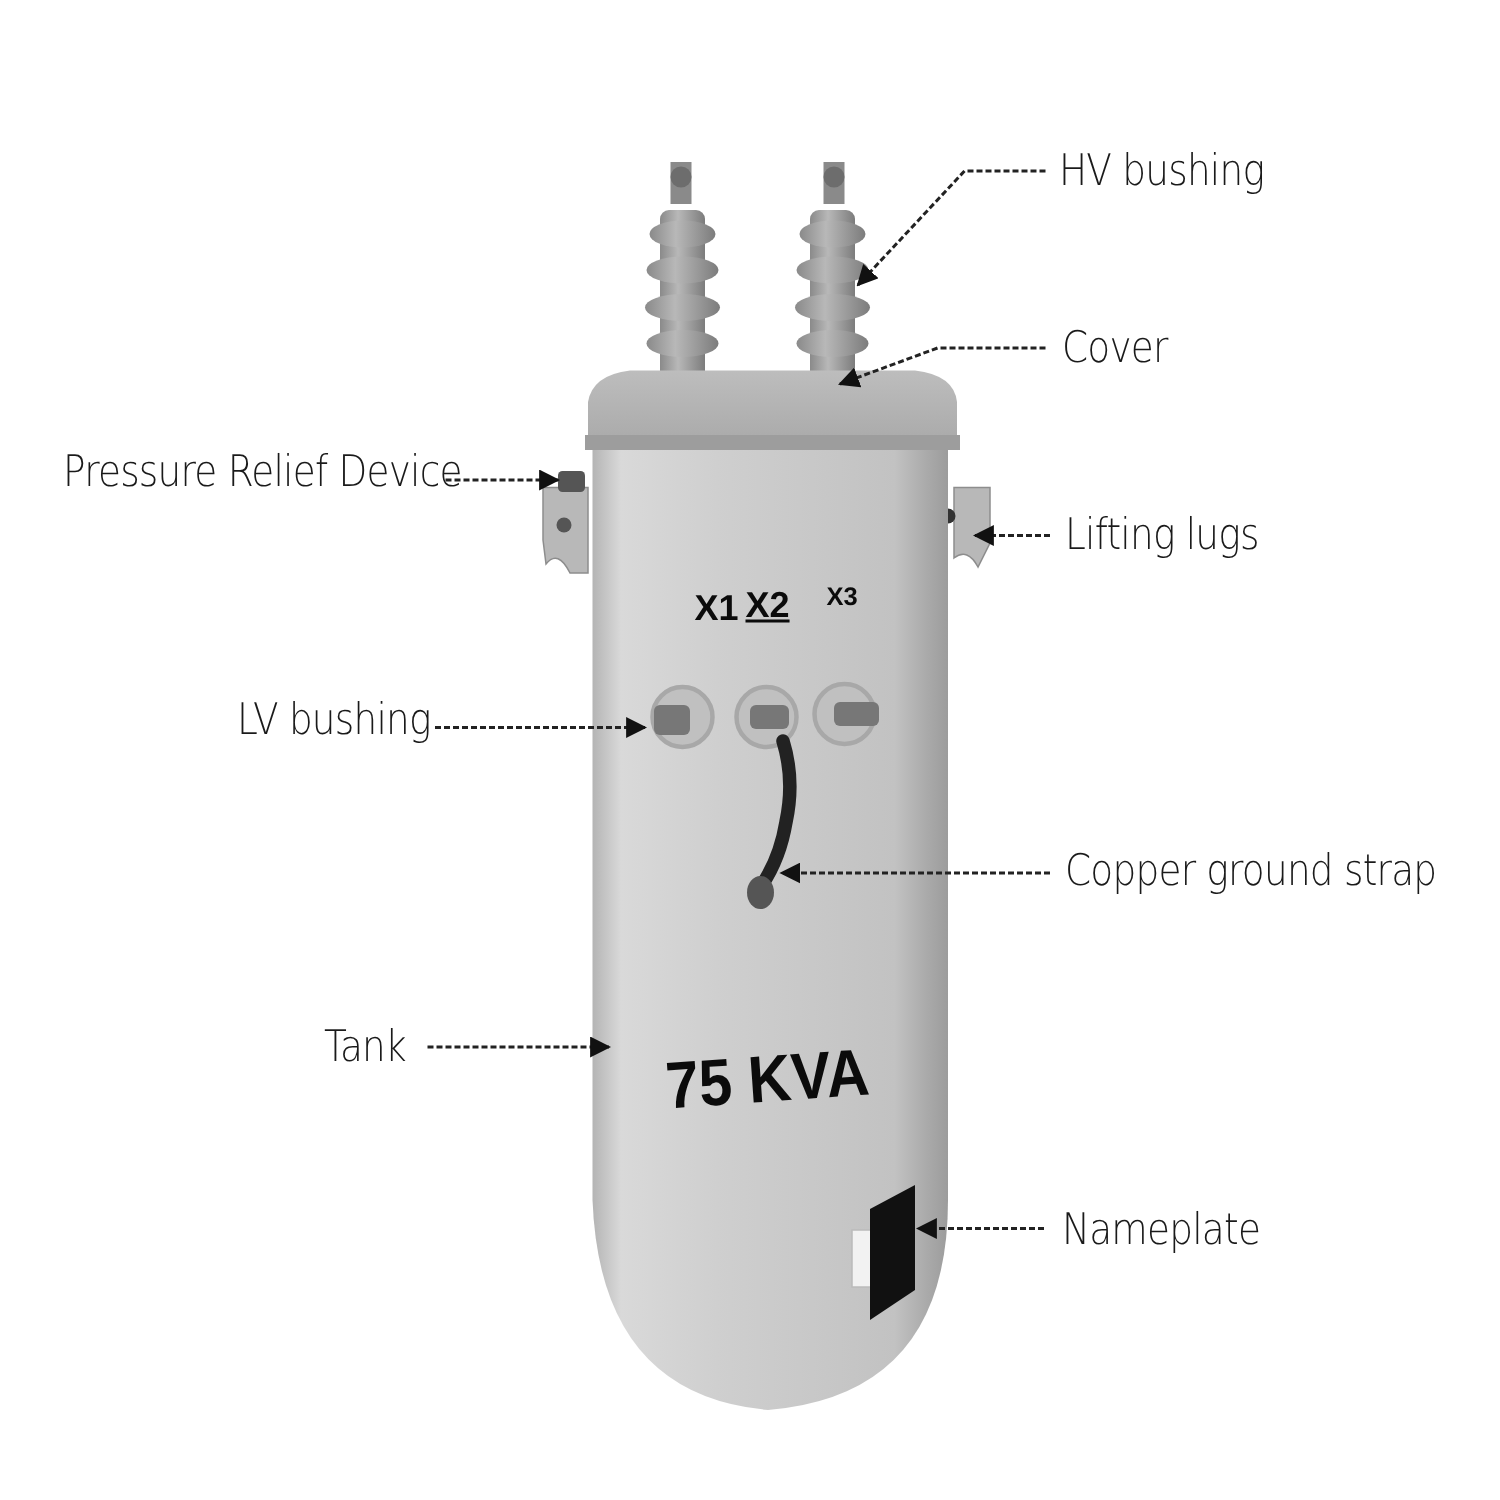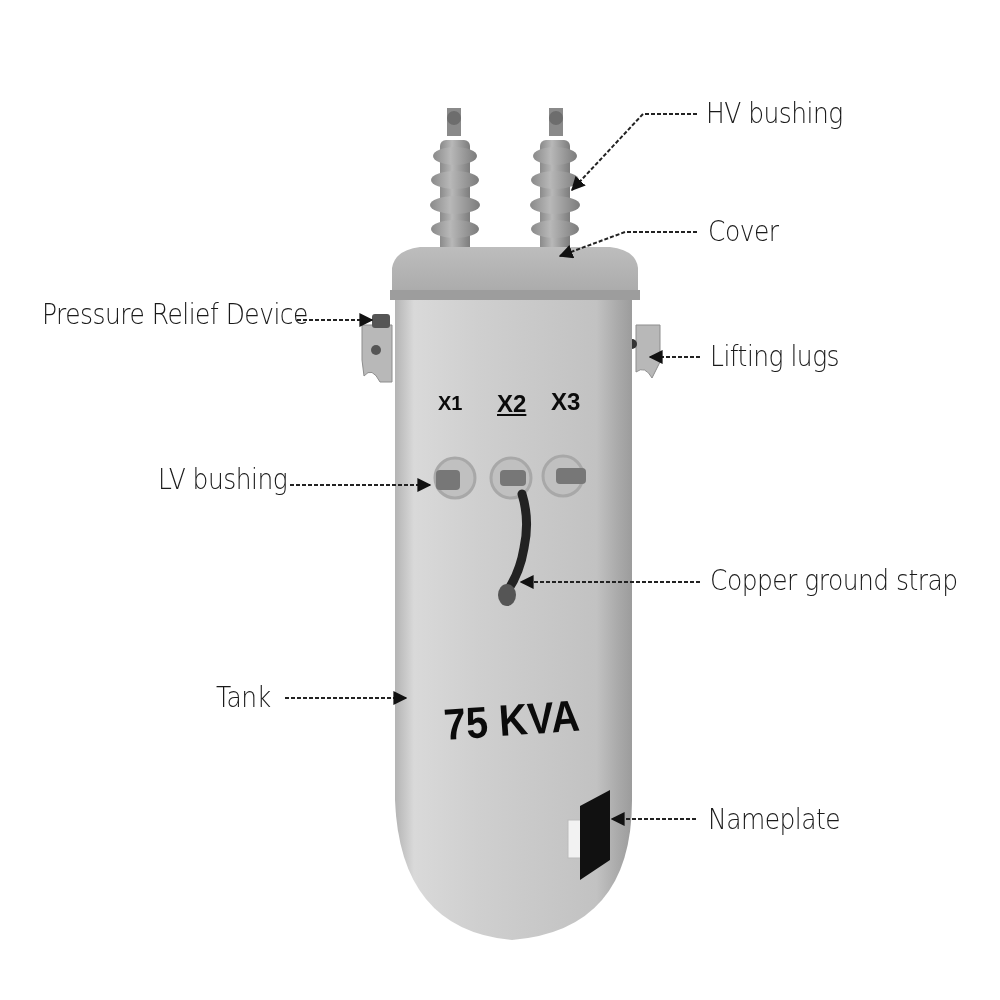--- a/index.html
+++ b/index.html
@@ -97,23 +97,23 @@
     <path d="M697,232 L625,232 L560,256" marker-end="url(#arrow)"></path>
     <path d="M297,320 L372,320" marker-end="url(#arrow)"></path>
     <path d="M700,357 L650,357" marker-end="url(#arrow)"></path>
     <path d="M290,485 L430,485" marker-end="url(#arrow)"></path>
     <path d="M700,582 L521,582" marker-end="url(#arrow)"></path>
     <path d="M285,698 L406,698" marker-end="url(#arrow)"></path>
     <path d="M696,819 L612,819" marker-end="url(#arrow)"></path>
   </g>
 </svg>
 
-<div class="tank-text" style="left:438px;top:392px;font-size:20px;text-align:center;">X1</div>
+<div class="tank-text" style="left:463px;top:392px;font-size:24px;text-align:center;">X1</div>
 <div class="tank-text" style="left:497px;top:390px;font-size:24px;text-decoration:underline;">X2</div>
-<div class="tank-text" style="left:551px;top:388px;font-size:24px;">X3</div>
+<div class="tank-text" style="left:551px;top:388px;font-size:17px;">X3</div>
 
 <div class="tank-text" style="left:444px;top:700px;font-size:44px;transform:rotate(-4deg) scaleX(0.9);transform-origin:left center;">75 KVA</div>
 
 <div class="label right" style="left:706px;top:96px;">HV bushing</div>
 <div class="label right" style="left:708px;top:214px;">Cover</div>
 <div class="label" style="left:42px;top:297px;">Pressure Relief Device</div>
 <div class="label right" style="left:710px;top:339px;">Lifting lugs</div>
 <div class="label" style="left:158px;top:462px;">LV bushing</div>
 <div class="label right" style="left:710px;top:563px;">Copper ground strap</div>
 <div class="label" style="left:216px;top:680px;">Tank</div>

